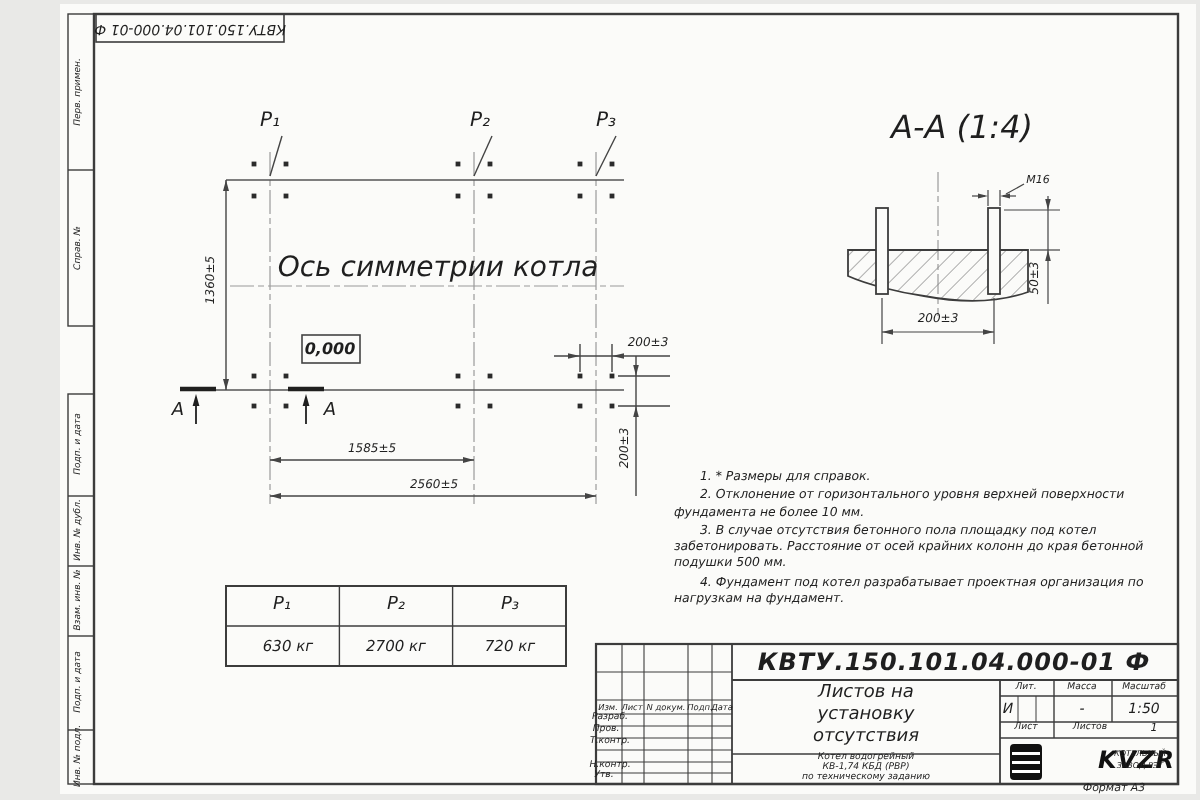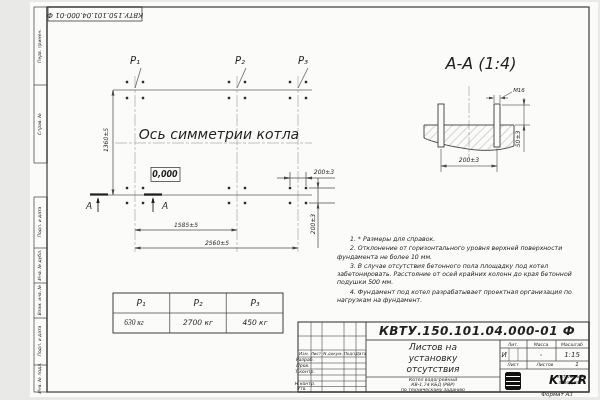--- a/index.html
+++ b/index.html
@@ -246,23 +246,23 @@
   <div class="notes">
     <p>1. * Размеры для справок.</p>
     <p>2. Отклонение от горизонтального уровня верхней поверхности фундамента не более 10 мм.</p>
     <p>3. В случае отсутствия бетонного пола площадку под котел забетонировать. Расстояние от осей крайних колонн до края бетонной подушки 500 мм.</p>
     <p>4. Фундамент под котел разрабатывает проектная организация по нагрузкам на фундамент.</p>
   </div>
 
   <div class="t" style="left:141px;top:303px;font-size:9px;">Р₁</div>
   <div class="t" style="left:198px;top:303px;font-size:9px;">Р₂</div>
   <div class="t" style="left:255px;top:303px;font-size:9px;">Р₃</div>
-  <div class="t" style="left:134px;top:323px;font-size:7.5px;font-family:Liberation Serif, serif;">630 кг</div>
+  <div class="t" style="left:144px;top:323px;font-size:7.5px;">630 кг</div>
   <div class="t" style="left:198px;top:323px;font-size:7.5px;text-align:center;">2700 кг</div>
-  <div class="t" style="left:255px;top:323px;font-size:7.5px;">450 кг</div>
+  <div class="t" style="left:255px;top:323px;font-size:7.5px;">720 кг</div>
 
   <div class="t" style="left:477px;top:331px;font-size:12px;font-weight:600;letter-spacing:0.5px;">КВТУ.150.101.04.000-01 Ф</div>
   <div class="t" style="left:433px;top:347px;font-size:9px;">Листов на</div>
   <div class="t" style="left:433px;top:358px;font-size:9px;">установку</div>
   <div class="t" style="left:433px;top:369px;font-size:9px;">отсутствия</div>
   <div class="t" style="left:433px;top:380px;font-size:4.6px;">Котел водогрейный</div>
   <div class="t" style="left:433px;top:385px;font-size:4.6px;">КВ-1,74 КБД (РВР)</div>
   <div class="t" style="left:433px;top:390px;font-size:4.6px;">по техническому заданию</div>
 
   <div class="t" style="left:304px;top:353.5px;font-size:4.2px;">Изм.</div>
@@ -275,21 +275,21 @@
   <div class="t" style="left:303px;top:366px;font-size:4.6px;">Пров.</div>
   <div class="t" style="left:305px;top:372px;font-size:4.6px;">Т.контр.</div>
   <div class="t" style="left:305px;top:383.7px;font-size:4.6px;">Н.контр.</div>
   <div class="t" style="left:302px;top:389.2px;font-size:4.6px;">Утв.</div>
 
   <div class="t" style="left:513px;top:344.5px;font-size:4.6px;">Лит.</div>
   <div class="t" style="left:541px;top:344.5px;font-size:4.6px;">Масса</div>
   <div class="t" style="left:572px;top:344.5px;font-size:4.6px;">Масштаб</div>
   <div class="t" style="left:504px;top:354.5px;font-size:7px;">И</div>
   <div class="t" style="left:541px;top:354.5px;font-size:7px;">-</div>
-  <div class="t" style="left:572px;top:354.5px;font-size:7px;">1:15</div>
+  <div class="t" style="left:572px;top:354.5px;font-size:7px;">1:50</div>
   <div class="t" style="left:513px;top:365px;font-size:4.6px;">Лист</div>
   <div class="t" style="left:545px;top:365px;font-size:4.6px;">Листов</div>
   <div class="t" style="left:577px;top:365px;font-size:5.5px;">1</div>
 
   <div class="emblem"></div>
   <div class="kvzr">KVZR</div>
   <div class="t" style="left:570px;top:377px;font-size:4px;">КОТЕЛЬНЫЙ</div>
   <div class="t" style="left:570px;top:383px;font-size:4px;">ЗАВОД РЭТ</div>
 
   <div class="t" style="left:557px;top:395px;font-size:5.5px;">Формат А3</div>

